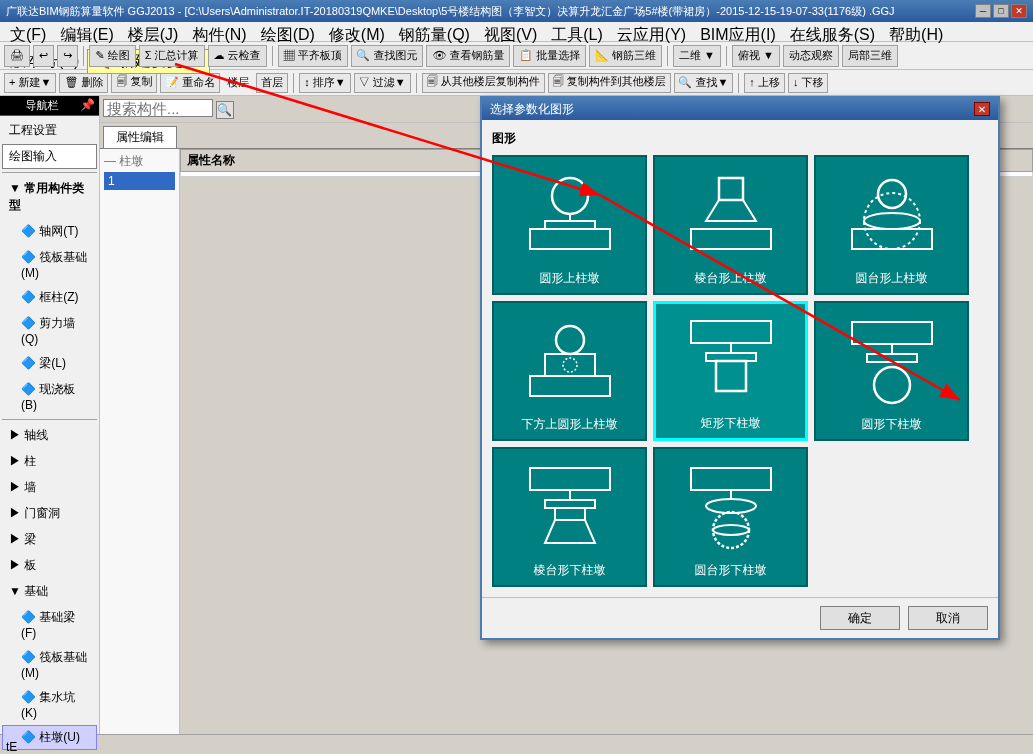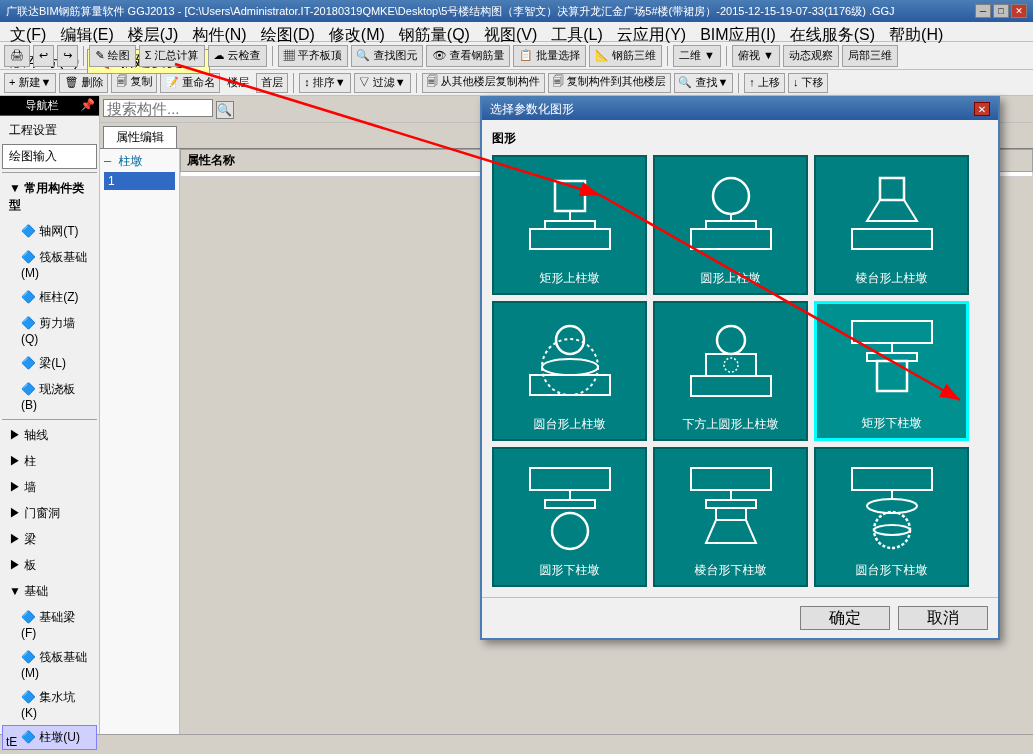--- a/index.html
+++ b/index.html
@@ -140,21 +140,21 @@
       font-size: 12px;
       background: white;
     }
 
     
     .status-bar {
       height: 20px;
       background: #d4d0c8;
       border-top: 1px solid #a0a0a0;
       display: flex;
-      align-items: flex-start;
+      align-items: flex-end;
       padding: 0 6px;
       gap: 8px;
       font-size: 11px;
     }
     .modal {
       position: absolute;
       top: 96px;
       left: 480px;
       width: 520px;
       background: #f0f0f0;
@@ -216,26 +216,26 @@
     .shape-label { color: white; font-size: 12px; margin-top: 4px; text-align: center; }
 
     .modal-footer {
       padding: 8px 10px;
       display: flex;
       justify-content: flex-end;
       gap: 8px;
       border-top: 1px solid #c0c0c0;
     }
     .modal-btn {
-      width: 90px;
+      width: 80px;
       height: 24px;
       background: #e0e0e0;
       border: 1px solid #808080;
       cursor: pointer;
-      font-size: 16px;
+      font-size: 12px;
       display: flex; align-items: center; justify-content: center;
     }
 
     
     .arrow-svg {
       position: absolute;
       top: 0; left: 0;
       width: 1033px;
       height: 754px;
       pointer-events: none;
@@ -399,21 +399,21 @@
       <button class="search-btn">🔍</button>
     </div>
 
     <div class="tab-bar">
       <div class="tab active">属性编辑</div>
     </div>
 
     <div style="display:flex;flex:1;overflow:hidden;">
 
       <div style="width:80px;background:#f8f8f8;border-right:1px solid #c0c0c0;padding:4px;">
-        <div style="font-size:12px;color:#0369a1;font-family:Liberation Mono, monospace;">— 柱墩</div>
+        <div style="font-size:12px;color:#737373;">— 柱墩</div>
         <div style="margin-top:2px;padding:2px 4px;background:#316ac5;color:white;font-size:12px;cursor:pointer;">1</div>
       </div>
 
       <div style="flex:1;overflow:auto;">
         <table class="content-table">
           <thead>
             <tr>
               <th>属性名称</th>
             </tr>
           </thead>
@@ -435,29 +435,20 @@
 <div style="position:fixed;top:0;left:0;width:1033px;height:754px;z-index:100;pointer-events:none;">
   <div class="modal" style="pointer-events:all;">
     <div class="modal-title">
       <span>选择参数化图形</span>
       <div class="modal-close">✕</div>
     </div>
     <div class="modal-body">
       <div class="modal-section-label">图形</div>
       <div class="shape-grid">
 
-        <div class="shape-item">
-          <svg class="shape-svg" viewBox="0 0 100 100">
-            <rect x="35" y="15" width="30" height="30" fill="none" stroke="white" stroke-width="2.5"></rect>
-            <rect x="25" y="55" width="50" height="8" fill="none" stroke="white" stroke-width="2"></rect>
-            <line x1="50" y1="45" x2="50" y2="55" stroke="white" stroke-width="2"></line>
-            <rect x="10" y="63" width="80" height="20" fill="none" stroke="white" stroke-width="2"></rect>
-          </svg>
-          <span class="shape-label">矩形上柱墩</span>
-        </div>
 
         <div class="shape-item">
           <svg class="shape-svg" viewBox="0 0 100 100">
             <circle cx="50" cy="30" r="18" fill="none" stroke="white" stroke-width="2.5"></circle>
             <rect x="25" y="55" width="50" height="8" fill="none" stroke="white" stroke-width="2"></rect>
             <line x1="50" y1="48" x2="50" y2="55" stroke="white" stroke-width="2"></line>
             <rect x="10" y="63" width="80" height="20" fill="none" stroke="white" stroke-width="2"></rect>
           </svg>
           <span class="shape-label">圆形上柱墩</span>
         </div>

